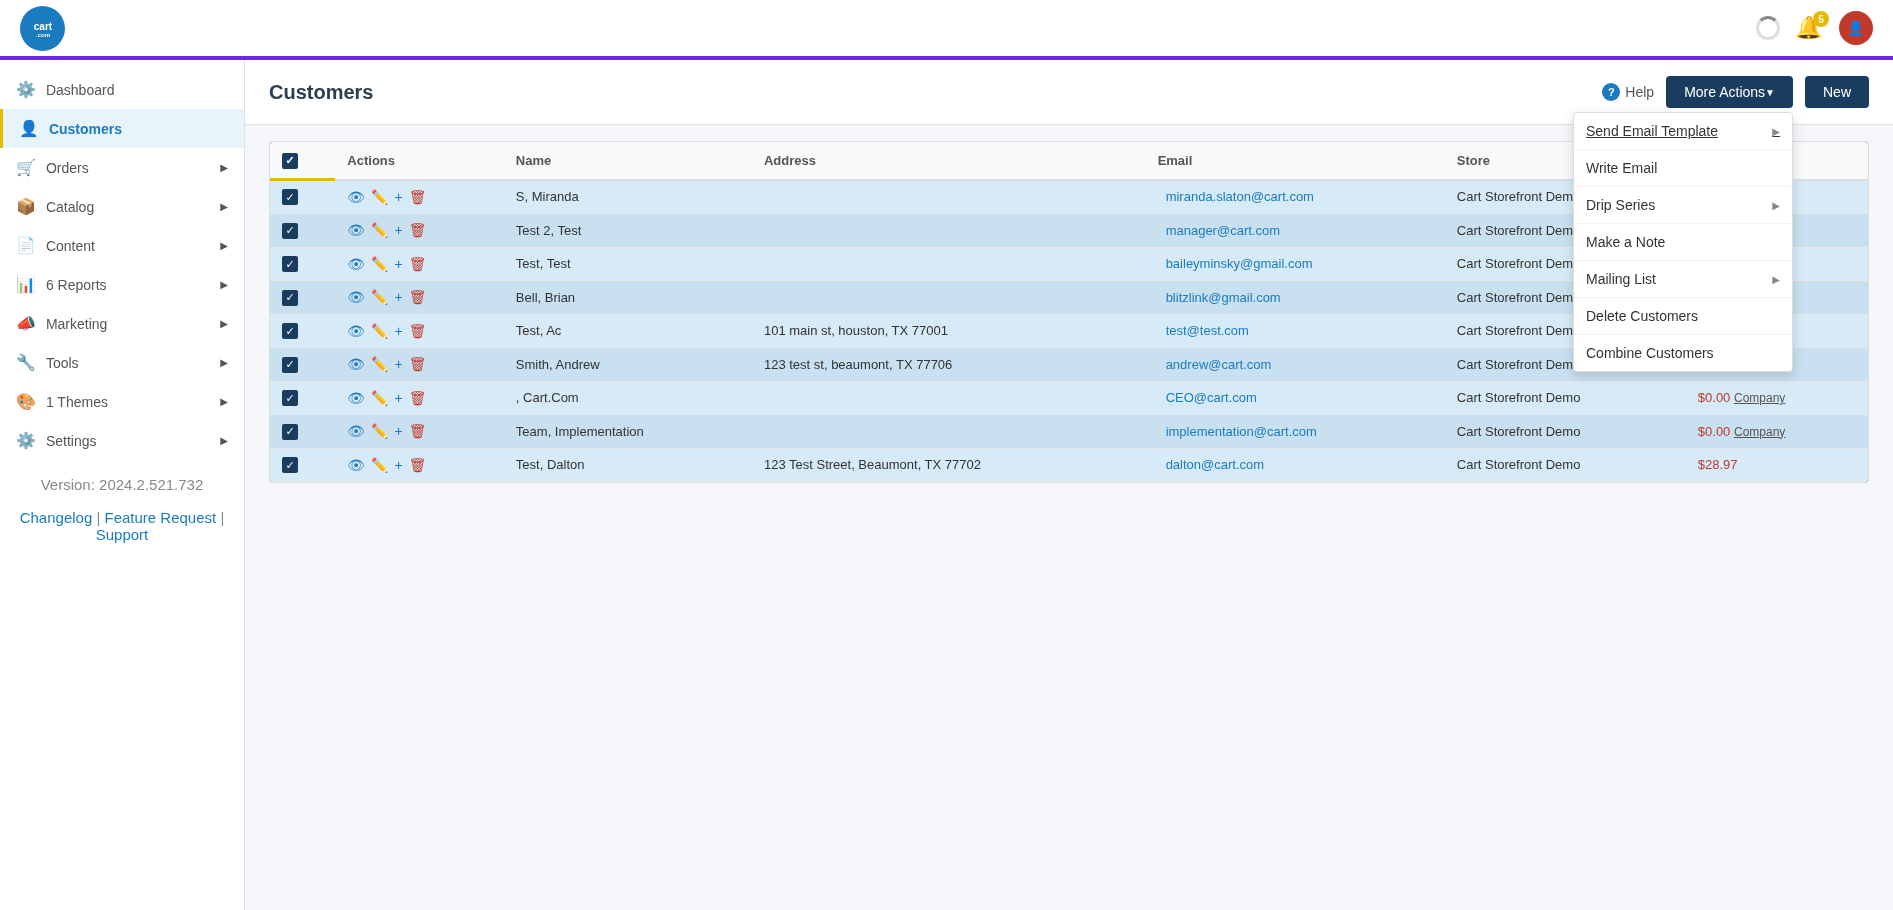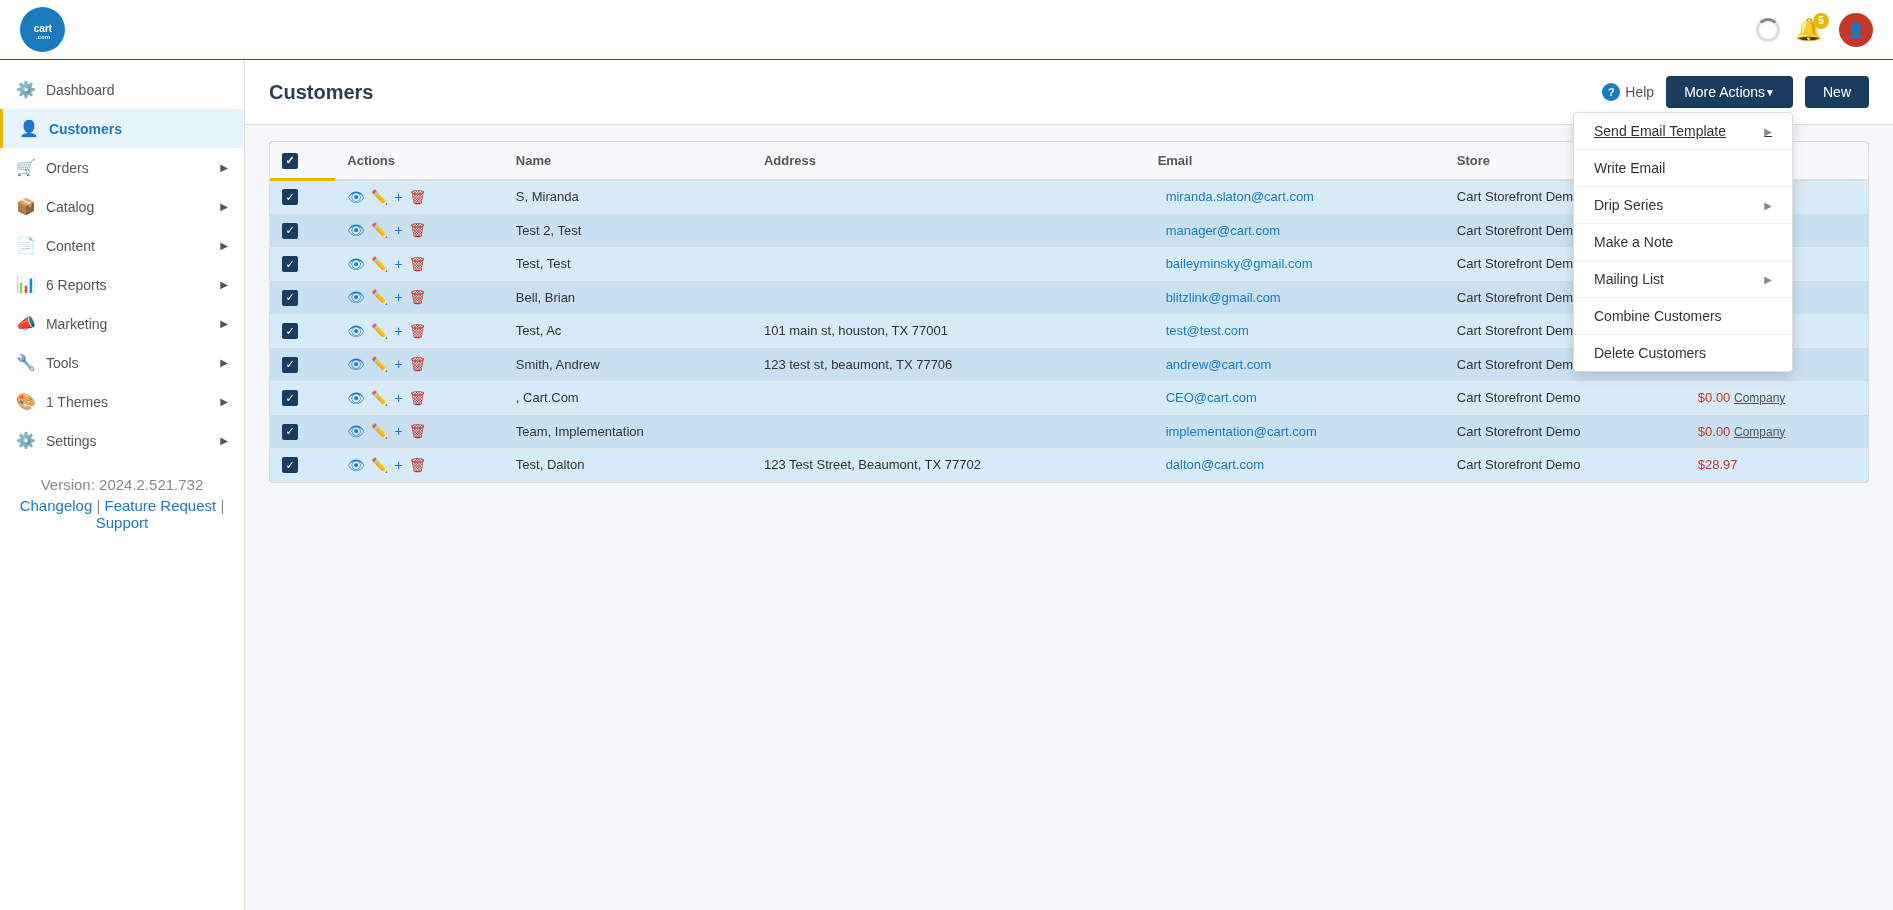--- a/index.html
+++ b/index.html
@@ -1,20 +1,20 @@
 <!DOCTYPE html>
 <html><head>
   <meta charset="utf-8">
   <style>
     * { box-sizing: border-box; margin: 0; padding: 0; }
     body { font-family: -apple-system, BlinkMacSystemFont, 'Segoe UI', sans-serif; font-size: 14px; background: #f5f6fa; color: #333; }
 
     
     .app-wrapper { display: flex; flex-direction: column; height: 100vh; }
-    .top-bar { display: flex; align-items: center; justify-content: space-between; background: #fff; border-bottom: 1px solid #6d28d9; padding: 0 20px; height: 60px; z-index: 100; }
+    .top-bar { display: flex; align-items: center; justify-content: space-between; background: #fff; border-bottom: 4px solid #6d28d9; padding: 0 20px; height: 60px; z-index: 100; }
     .top-bar-left { display: flex; align-items: center; gap: 10px; }
     .top-bar-right { display: flex; align-items: center; gap: 16px; }
     .main-body { display: flex; flex: 1; overflow: hidden; }
 
     
     .sidebar { width: 245px; background: #fff; border-right: 1px solid #e0e0e0; overflow-y: auto; padding: 10px 0; flex-shrink: 0; }
     .sidebar-item { display: flex; align-items: center; gap: 10px; padding: 10px 16px; cursor: pointer; color: #555; font-size: 14px; }
     .sidebar-item.active { background: #e8f4fb; color: #1a7bbf; font-weight: 600; border-left: 3px solid #e8b800; }
     .sidebar-item .icon { font-size: 16px; color: #555; }
     .sidebar-item.active .icon { color: #1a7bbf; }
@@ -32,21 +32,21 @@
 
     
     .btn { border: none; border-radius: 4px; padding: 8px 18px; font-size: 14px; cursor: pointer; font-weight: 500; }
     .btn-dark { background: #1a3c5e; color: #fff; display: flex; align-items: center; }
     .btn-primary { background: #1a3c5e; color: #fff; }
     .dropdown-arrow { font-size: 10px; }
 
     
     .dropdown-container { position: relative; display: inline-block; }
     .dropdown-menu { position: absolute; top: calc(100% + 4px); right: 0; background: #fff; border: 1px solid #ddd; border-radius: 4px; box-shadow: 0 4px 12px rgba(0,0,0,0.15); z-index: 200; min-width: 220px; }
-    .dropdown-menu-item { display: flex; align-items: center; justify-content: space-between; padding: 10px 20px; cursor: pointer; color: #333; font-size: 14px; border-bottom: 1px solid #f0f0f0; }
+    .dropdown-menu-item { display: flex; align-items: center; justify-content: space-between; padding: 10px 12px; cursor: pointer; color: #333; font-size: 14px; border-bottom: 1px solid #f0f0f0; }
     .dropdown-menu-item:last-child { border-bottom: none; }
     .dropdown-menu-item.highlighted { text-decoration: underline; }
     .dropdown-menu-arrow { font-size: 10px; color: #888; }
 
     
     .table-area { padding: 16px 24px; }
     .table-wrapper { background: #4d7c0f; border-radius: 4px; border: 1px solid #ddd; overflow: hidden; }
     table { width: 100%; border-collapse: collapse; }
     thead tr { background: #f8f9fa; border-bottom: 2px solid #ddd; }
     th { padding: 10px 12px; text-align: left; font-weight: 600; color: #555; font-size: 13px; }
@@ -146,21 +146,21 @@
         <span class="arrow">▶</span>
       </div>
       <div class="sidebar-item">
         <span class="icon">⚙️</span>
         <span>Settings</span>
         <span class="arrow">▶</span>
       </div>
 
       <div class="sidebar-footer">
         <div>Version: 2024.2.521.732</div>
-        <div style="margin-top:4px;">
+        <div style="margin-top:16px;">
           <a href="#">Changelog</a> |
           <a href="#">Feature Request</a> |
           <a href="#">Support</a>
         </div>
       </div>
     </div>
 
     <div class="content">
 
       <div class="content-header">
@@ -190,24 +190,24 @@
                 <span class="dropdown-menu-arrow">▶</span>
               </div>
               <div class="dropdown-menu-item">
                 <span>Make a Note</span>
               </div>
               <div class="dropdown-menu-item">
                 <span>Mailing List</span>
                 <span class="dropdown-menu-arrow">▶</span>
               </div>
               <div class="dropdown-menu-item">
+                <span>Delete Customers</span>
+              </div>
+              <div class="dropdown-menu-item">
                 <span>Combine Customers</span>
-              </div>
-              <div class="dropdown-menu-item">
-                <span>Delete Customers</span>
               </div>
             </div>
           </div>
 
           <button class="btn btn-primary">
             <span>New</span>
           </button>
         </div>
       </div>
 

